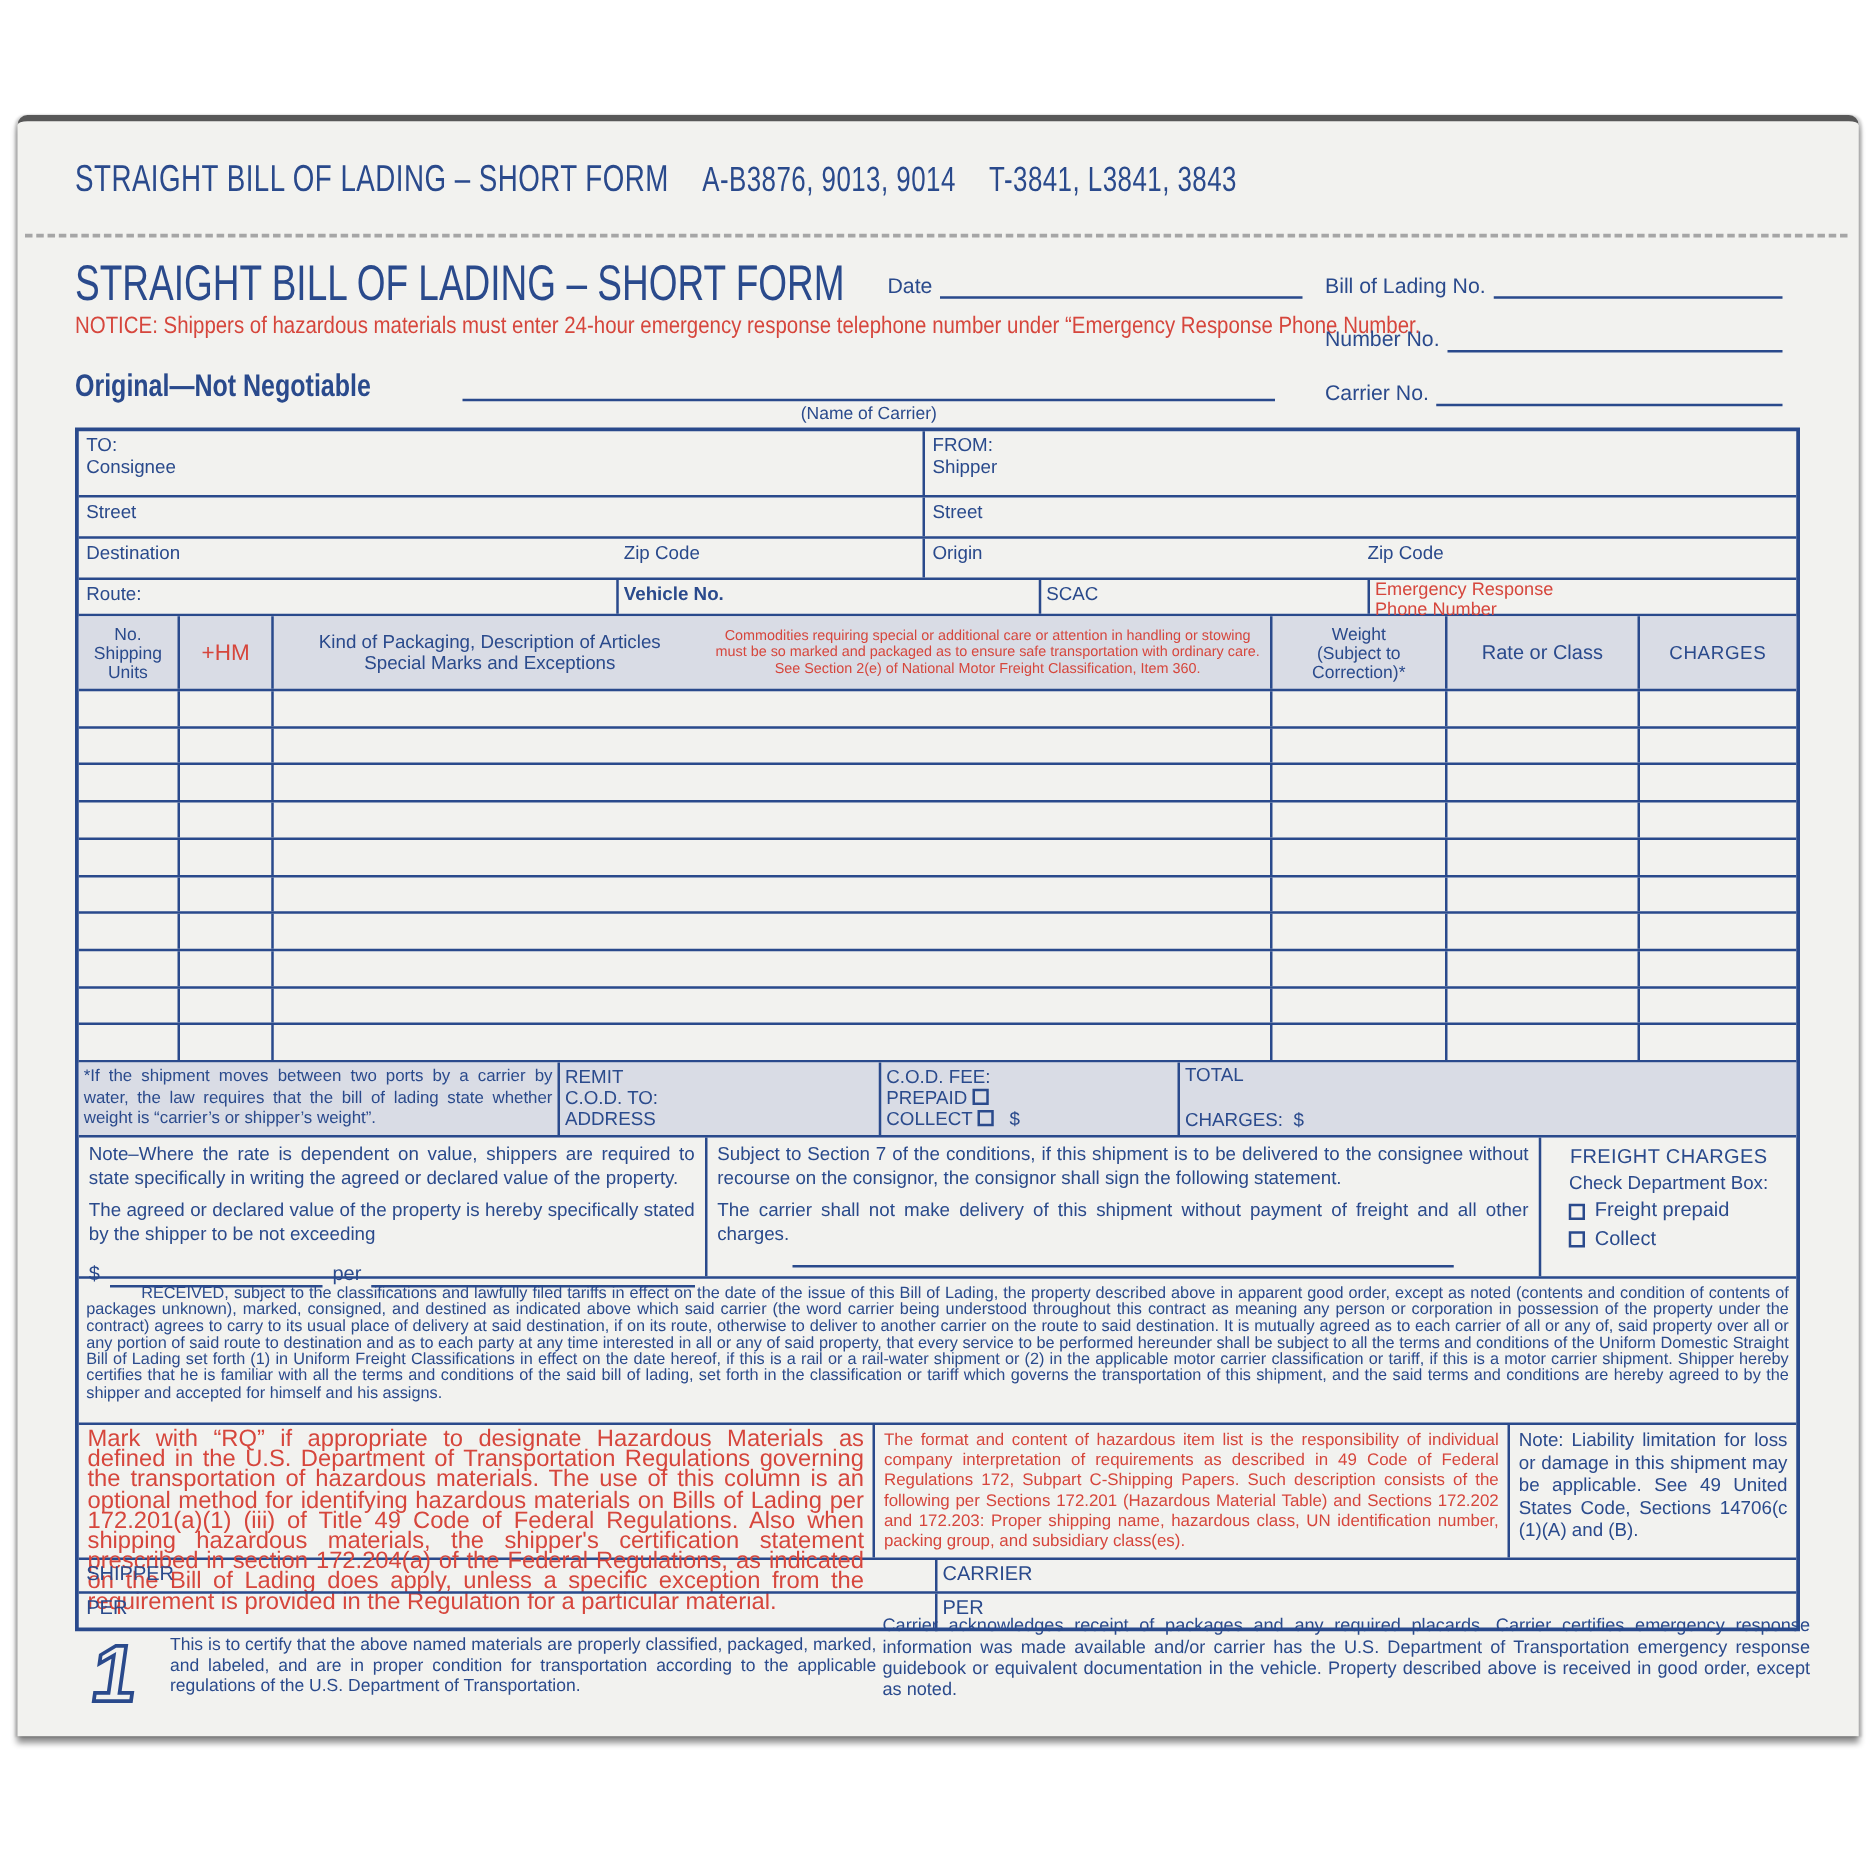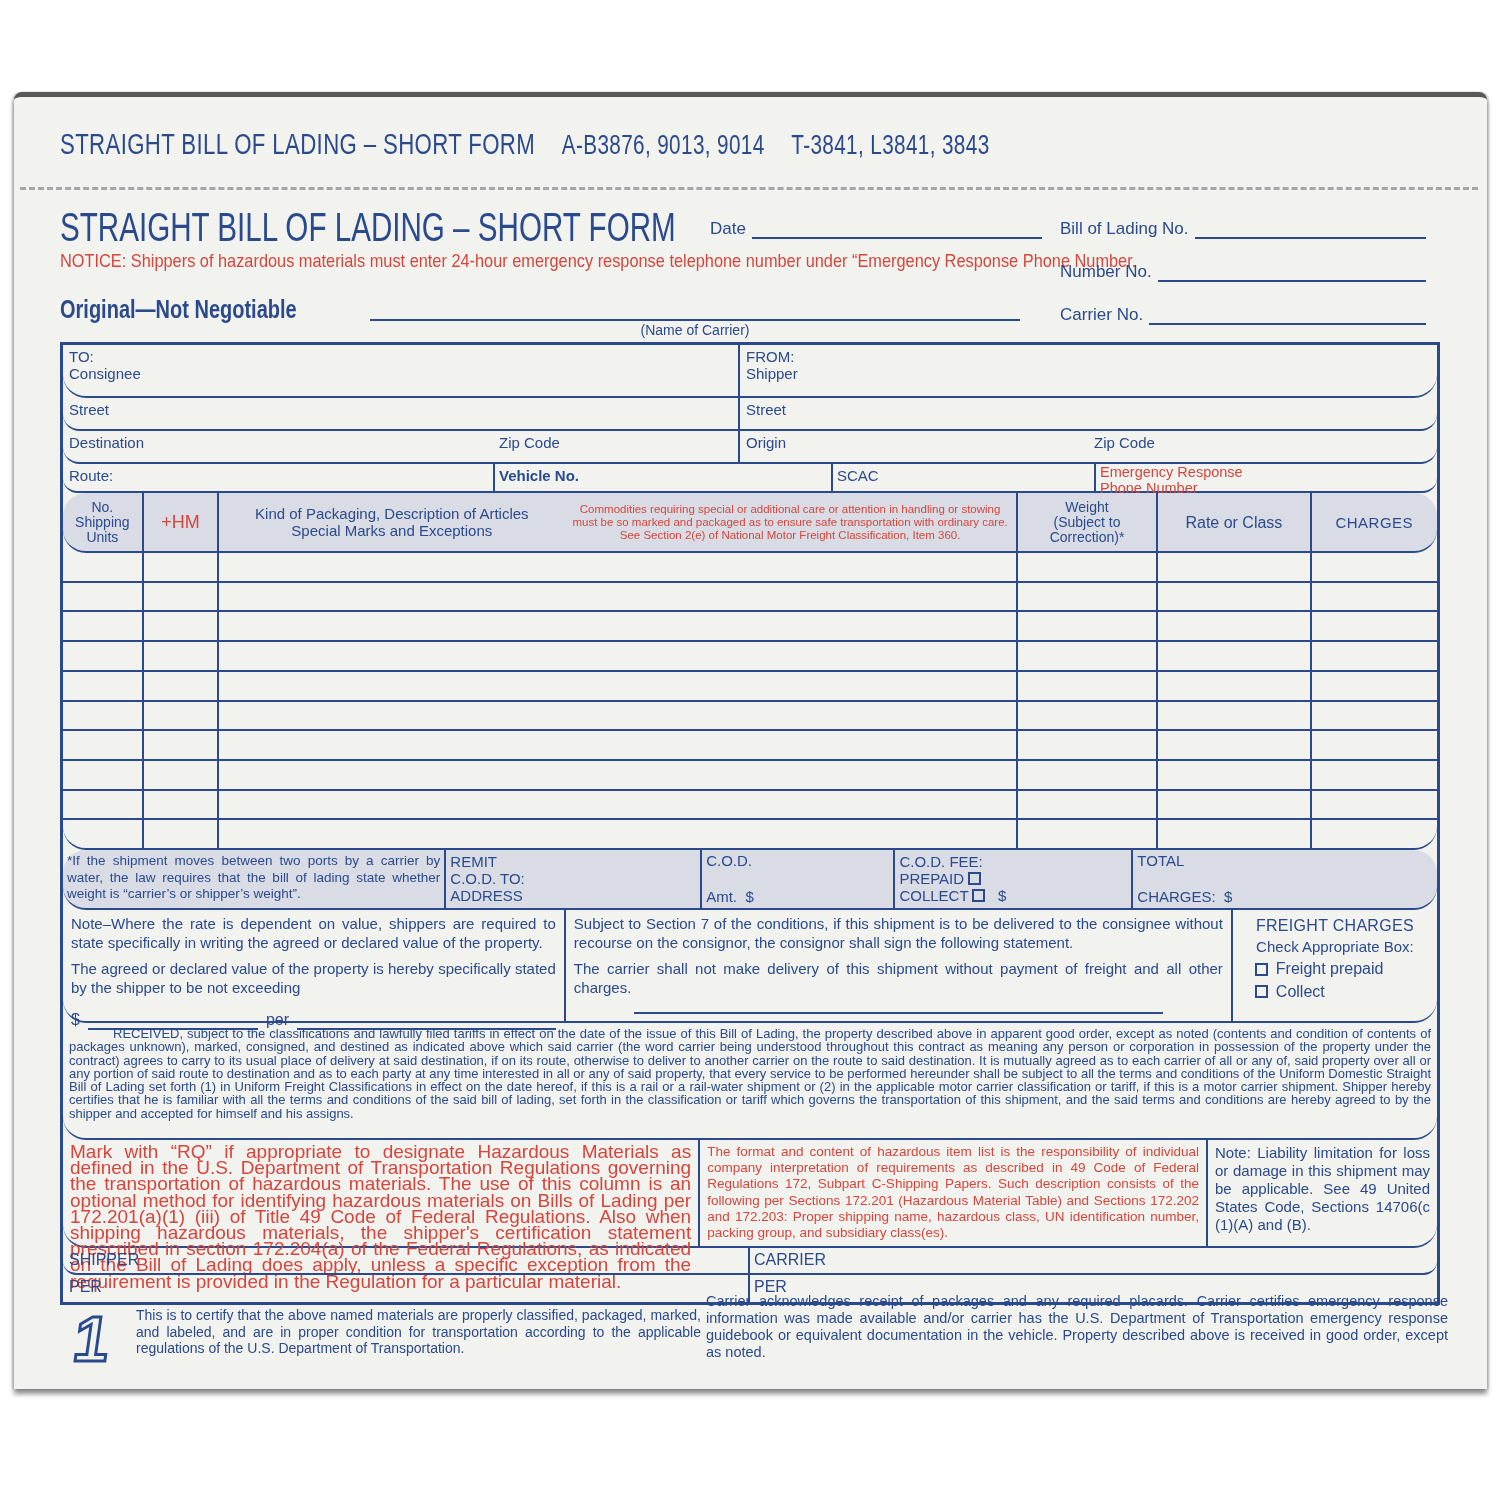--- a/index.html
+++ b/index.html
@@ -40,21 +40,21 @@
 
   .fld{display:flex;align-items:flex-end;font-size:17px;}
   .fld .line{flex:1;border-bottom:2px solid var(--blue);height:20px;margin-left:6px;}
   .fld-date{left:696px;top:122px;width:332px;}
   .fld-bol{left:1046px;top:122px;width:366px;}
   .fld-shipno{left:1046px;top:165px;width:366px;}
   .fld-carno{left:1046px;top:208px;width:366px;}
 
   
   .form{left:46px;top:245px;width:1380px;height:963px;border:3px solid var(--blue);background:var(--paper);}
-  .row{position:absolute;left:0;width:1374px;border-bottom:2px solid var(--blue);font-size:15px;border-radius:23px;}
+  .row{position:absolute;left:0;width:1374px;border-bottom:2px solid var(--blue);font-size:15px;}
   .cellpad{padding:3px 6px;}
   .vline{position:absolute;top:0;bottom:0;border-left:2px solid var(--blue);}
 
   .r-tofrom{top:0;height:53px;}
   .r-street{top:53px;height:33px;}
   .r-dest{top:86px;height:33px;}
   .r-route{top:119px;height:29px;}
   .r-thead{top:148px;height:60px;background:var(--band);display:flex;}
   .r-tbody{top:208px;height:297px;display:flex;flex-direction:column;}
   .r-foot{top:505px;height:60px;background:var(--band);display:flex;}
@@ -288,24 +288,20 @@
             <div class="tcell" style="width: 154px;"></div>
             <div class="tcell" style="width: 126px;"></div>
           </div>
         </div>
 
       <div class="row r-foot">
         <div class="fc fc-water">*If the shipment moves between two ports by a carrier by water, the law requires that the bill of lading state whether weight is “carrier’s or shipper’s weight”.</div>
         <div class="fc fc-remit pre">REMIT
 C.O.D. TO:
 ADDRESS</div>
-        <div class="fc fc-cod">
-          <div>C.O.D.</div>
-          <div><span>Amt.</span>&nbsp;&nbsp;<span>$</span></div>
-        </div>
         <div class="fc fc-fee">
           <div>C.O.D. FEE:</div>
           <div><span>PREPAID</span> <span class="cbx"></span></div>
           <div><span>COLLECT</span> <span class="cbx"></span>&nbsp;&nbsp;&nbsp;<span>$</span></div>
         </div>
         <div class="fc fc-total">
           <div>TOTAL</div>
           <div><span>CHARGES:</span>&nbsp;&nbsp;<span>$</span></div>
         </div>
       </div>
@@ -325,21 +321,21 @@
         <div class="nc nc-sec7">
           <div class="just">Subject to Section 7 of the conditions, if this shipment is to be delivered to the consignee without recourse on the consignor, the consignor shall sign the following statement.</div>
           <div class="gap"></div>
           <div class="just">The carrier shall not make delivery of this shipment without payment of freight and all other charges.</div>
           <div class="sig">
             <div class="line"></div>
           </div>
         </div>
         <div class="nc nc-freight">
           <div class="freight-title">FREIGHT CHARGES</div>
-          <div class="freight-sub">Check Appropriate Box:</div>
+          <div class="freight-sub">Check Department Box:</div>
           <div class="freight-row">
             <span class="cbx"></span>
             <span>Freight prepaid</span>
           </div>
           <div class="freight-row">
             <span class="cbx"></span>
             <span>Collect</span>
           </div>
         </div>
       </div>

